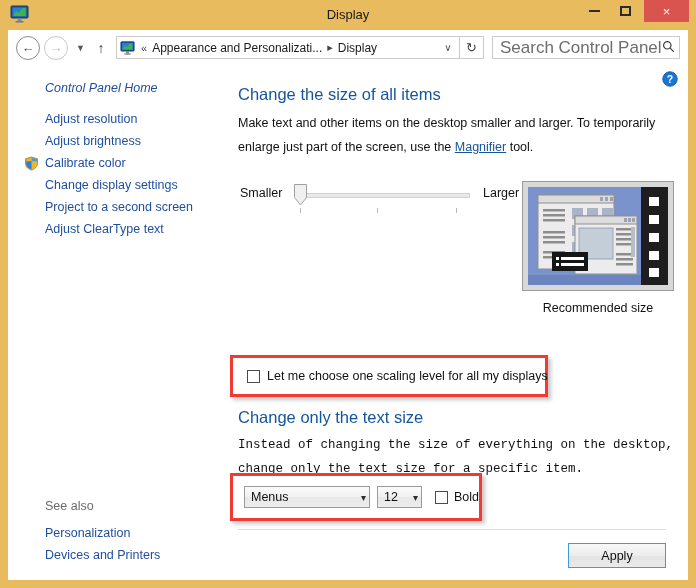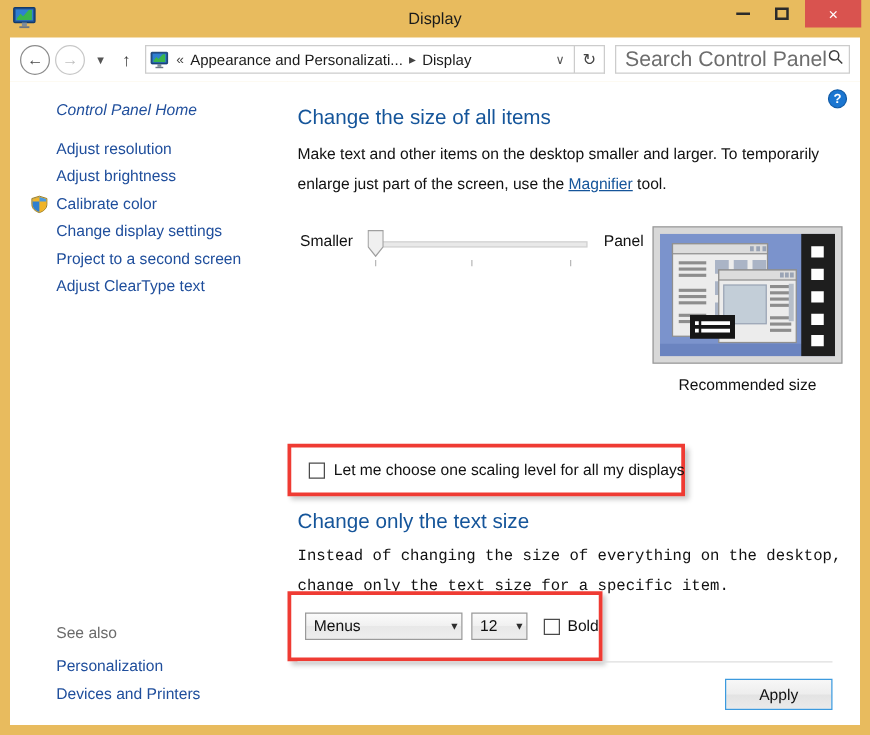--- a/index.html
+++ b/index.html
@@ -307,21 +307,21 @@
     border: 3px solid #ef3b33;
     background: #ffffff;
     box-shadow: 3px 3px 4px rgba(0,0,0,0.22);
   }
   #red-box-scaling {
     left: 0px; top: 290px;
     width: 318px; height: 42px;
   }
   #red-box-textsize {
     left: 0px; top: 408px;
-    width: 252px; height: 56px;
+    width: 252px; height: 48px;
   }
 
   
   .wincheck {
     width: 13px; height: 13px;
     border: 1px solid #4b4b4b;
     background: #ffffff;
     display: inline-block;
     vertical-align: -2px;
     cursor: default;
@@ -372,21 +372,21 @@
   #footer-sep {
     position: absolute;
     left: 8px; right: 22px;
     bottom: 50px;
     height: 1px;
     background: #dedede;
   }
   #apply-button {
     position: absolute;
     right: 22px; bottom: 12px;
-    width: 86px; height: 25px;
+    width: 98px; height: 25px;
     border: 1px solid #3c9ade;
     outline: none;
     background: linear-gradient(to bottom,#f7f7f7 0%,#ededed 50%,#e3e3e3 51%,#eaeaea 100%);
     font-size: 12.5px;
     font-family: "Liberation Sans", sans-serif;
     color: #111;
     cursor: default;
   }
 </style>
 </head>
@@ -522,21 +522,21 @@
         <div id="slider-track"></div>
         <span id="slider-thumb">
           <svg width="13" height="22" viewBox="0 0 13 22">
             <path d="M0.5 0.5 H12.5 V13.5 L6.5 21 L0.5 13.5 Z" fill="#f0f0f0" stroke="#a0a0a0" stroke-width="1"></path>
           </svg>
         </span>
         <span class="slider-tick" id="tick-0"></span>
         <span class="slider-tick" id="tick-1"></span>
         <span class="slider-tick" id="tick-2"></span>
 
-        <span id="label-larger">Panel</span>
+        <span id="label-larger">Larger</span>
 
         <div id="preview-wrap">
           <div id="preview-frame">
             <svg width="140" height="98" viewBox="0 0 140 98">
               <rect x="0" y="0" width="140" height="98" fill="#7b93cc"></rect>
               <rect x="0" y="88" width="140" height="10" fill="#6b84c0"></rect>
               <rect x="113" y="0" width="27" height="98" fill="#1e1e1e"></rect>
               <rect x="121" y="10" width="10" height="9" fill="#ffffff"></rect>
               <rect x="121" y="28" width="10" height="9" fill="#ffffff"></rect>
               <rect x="121" y="46" width="10" height="9" fill="#ffffff"></rect>

